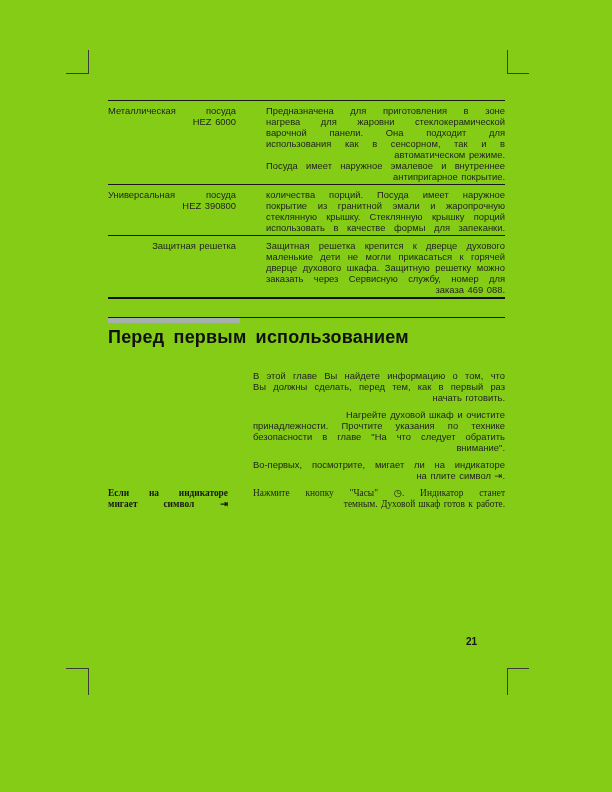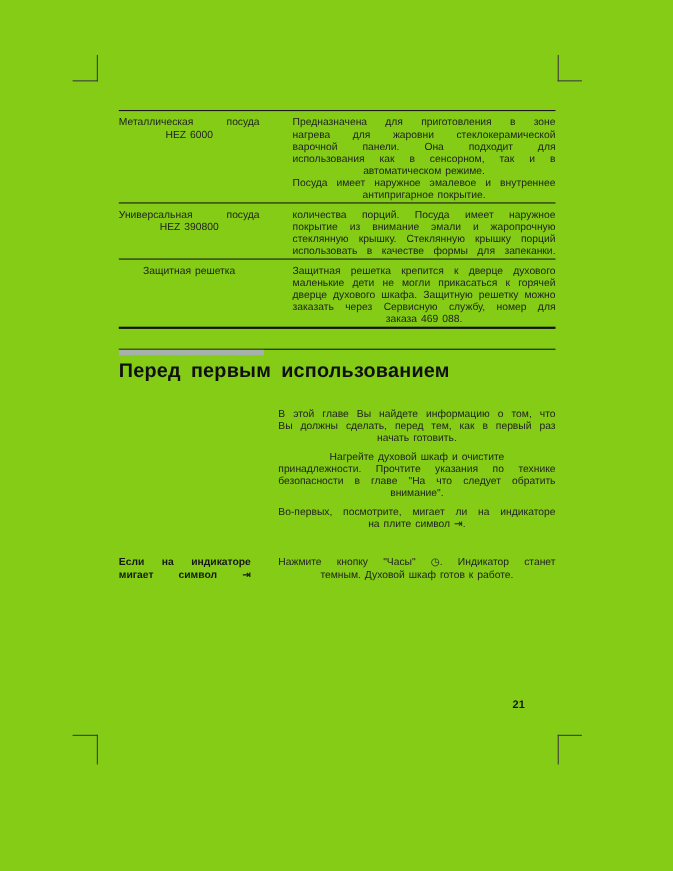--- a/index.html
+++ b/index.html
@@ -18,36 +18,36 @@
 
   .content { position:absolute; left:108px; top:100px; width:397px; }
 
   .acc-table { border-top:1px solid #1a1a1a; border-bottom:2.5px solid #111; }
   .trow { display:flex; align-items:flex-start; padding:4px 0 2px 0; }
   .trow + .trow { border-top:1px solid #1a1a1a; }
   .tlabel { width:128px; flex:none; }
   .tdesc  { margin-left:30px; flex:1; min-width:0; }
   .tdesc .para { margin:0; }
 
-  .tline { text-align:center; }
+  .tline { text-align:right; }
   .tline.just { text-align:justify; text-align-last:justify; }
 
   .sec-rule { position:relative; margin-top:18px; height:0; border-top:1px solid #1a1a1a; }
   .accent { position:absolute; left:0; top:0; width:132px; height:4.5px; }
 
   h1.sec-title {
     margin:9px 0 0 0; font-size:18px; line-height:20px; font-weight:bold;
     letter-spacing:0.2px; word-spacing:4px; color:#101010;
   }
 
   .intro { margin:23px 0 0 145px; width:252px; }
   .intro .para { margin:0 0 6px 0; }
   .intro .para:last-child { margin-bottom:0; }
 
-  .steprow { display:flex; align-items:flex-start; margin-top:24px; }
+  .steprow { display:flex; align-items:flex-start; margin-top:7px;font-family:Liberation Serif, serif; }
   .steplabel { width:120px; flex:none; font-weight:bold; color:#161616; }
   .stepdesc  { margin-left:25px; width:252px; }
   .stepdesc .para { margin:0; }
 
   .pagenum { position:absolute; left:466px; top:635px; font-size:10px; line-height:14px; font-weight:bold; color:#161616; }
 </style>
 </head>
 <body>
 
 <div class="page">
@@ -80,21 +80,21 @@
           </div>
       </div>
       <div class="trow">
         <div class="tlabel">
             <div class="tline just">Универсальная посуда</div>
             <div class="tline">HEZ 390800</div>
           </div>
         <div class="tdesc">
             <div class="para">
               <div class="tline just">количества порций. Посуда имеет наружное</div>
-              <div class="tline just">покрытие из внимание эмали и жаропрочную</div>
+              <div class="tline just">покрытие из гранитной эмали и жаропрочную</div>
               <div class="tline just">стеклянную крышку. Стеклянную крышку порций</div>
               <div class="tline just">использовать в качестве формы для запеканки.</div>
             </div>
           </div>
       </div>
       <div class="trow">
         <div class="tlabel">
             <div class="tline">Защитная решетка</div>
           </div>
         <div class="tdesc">

